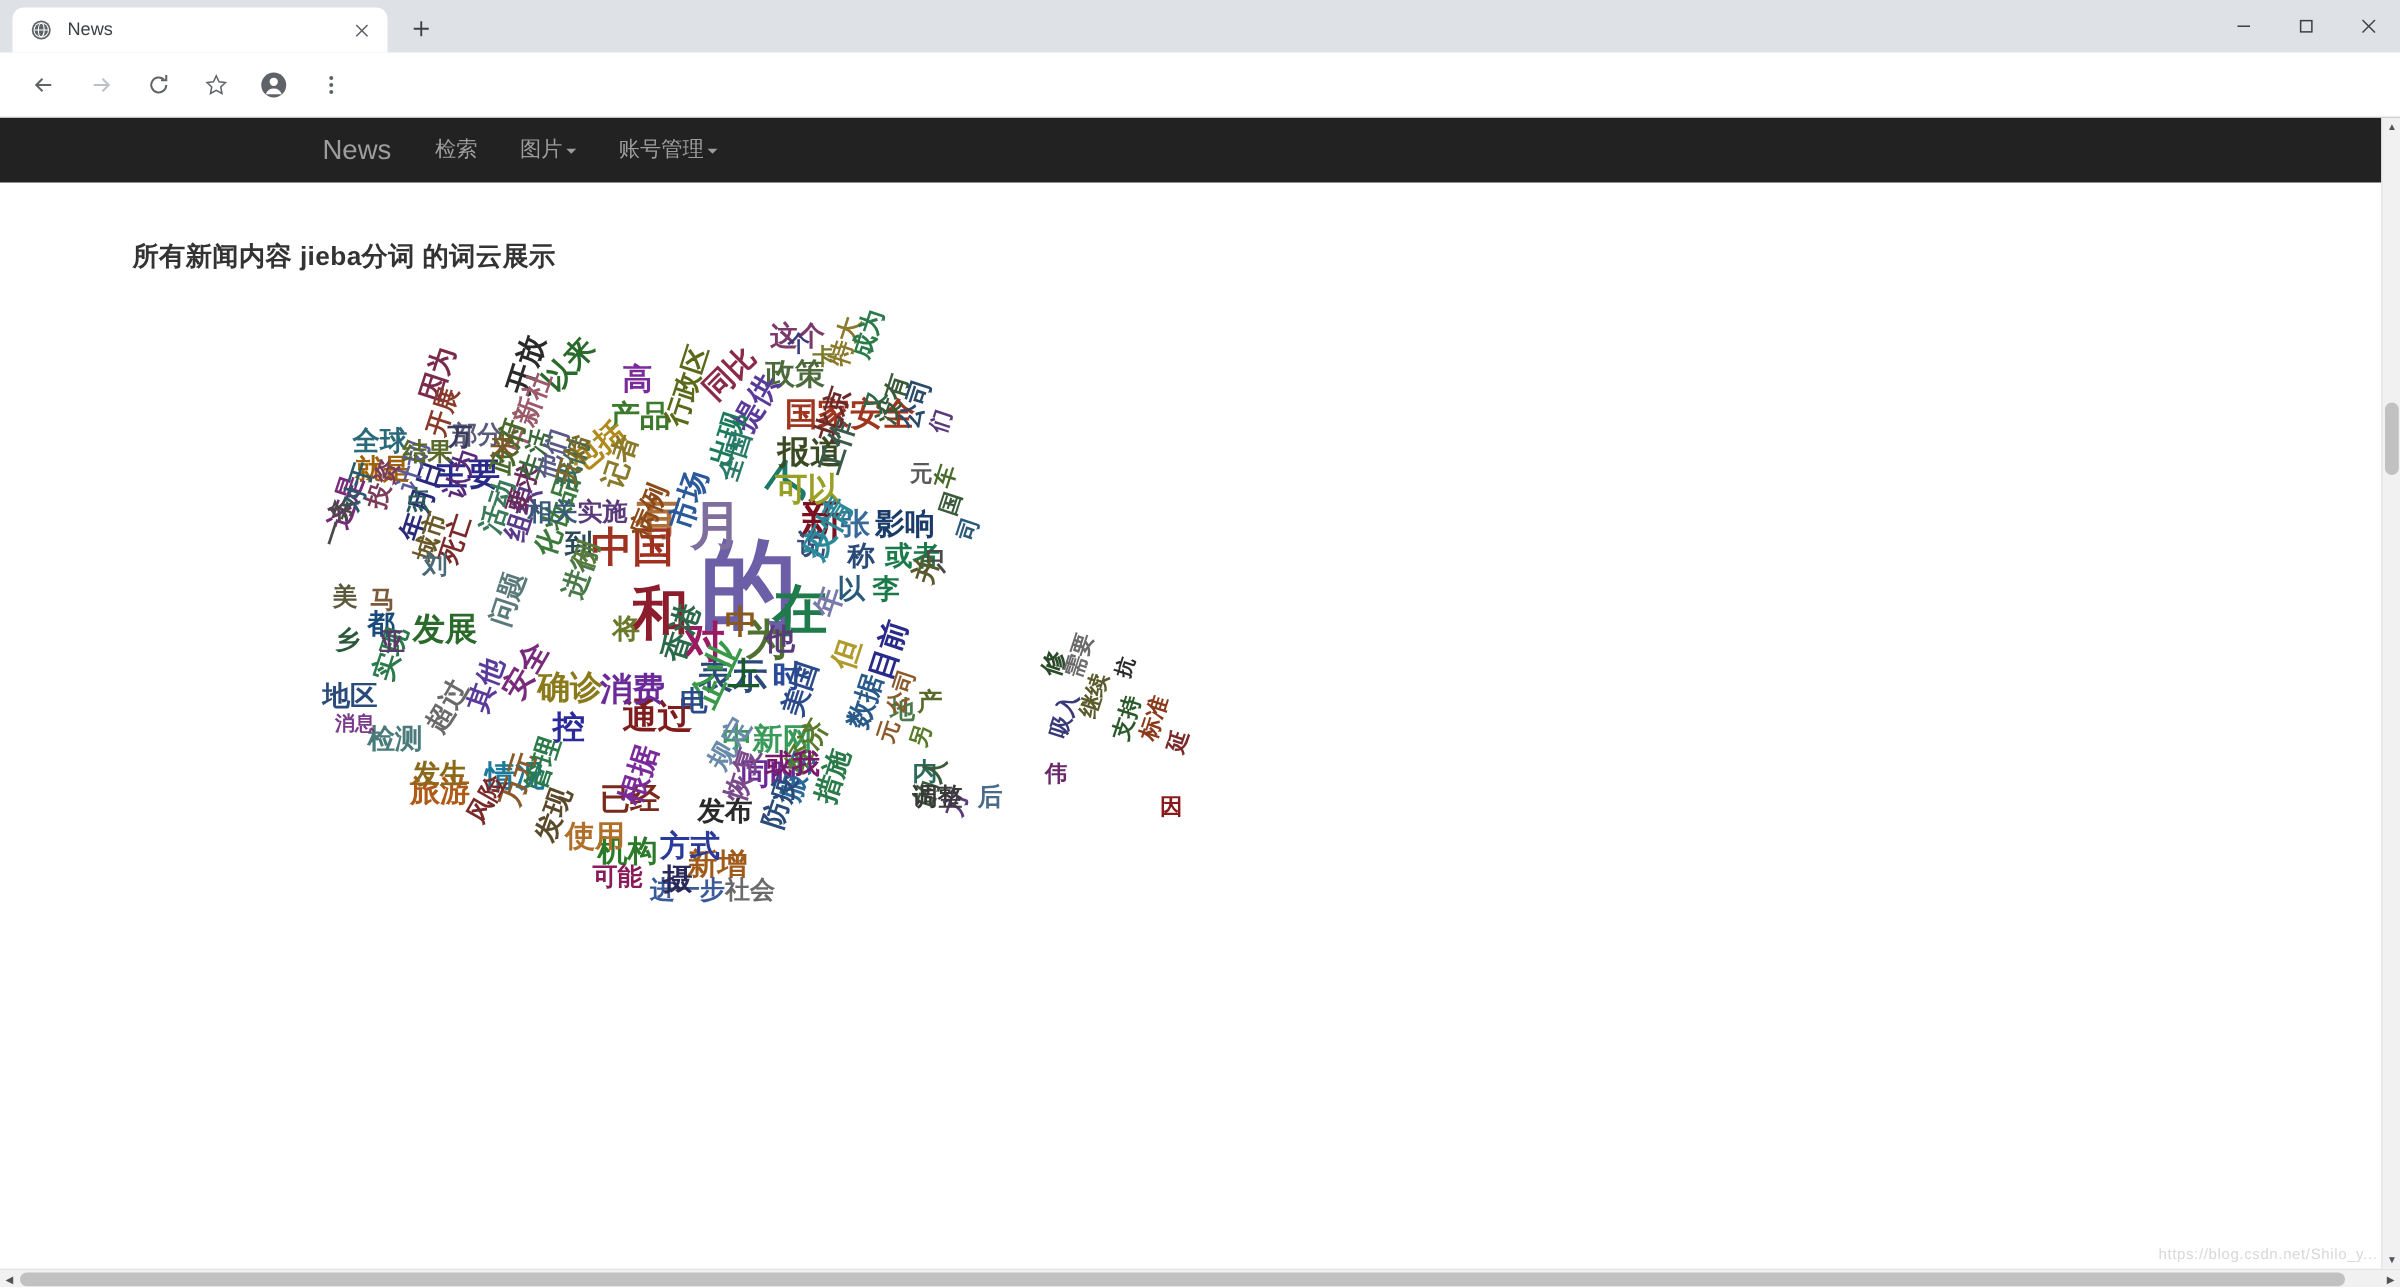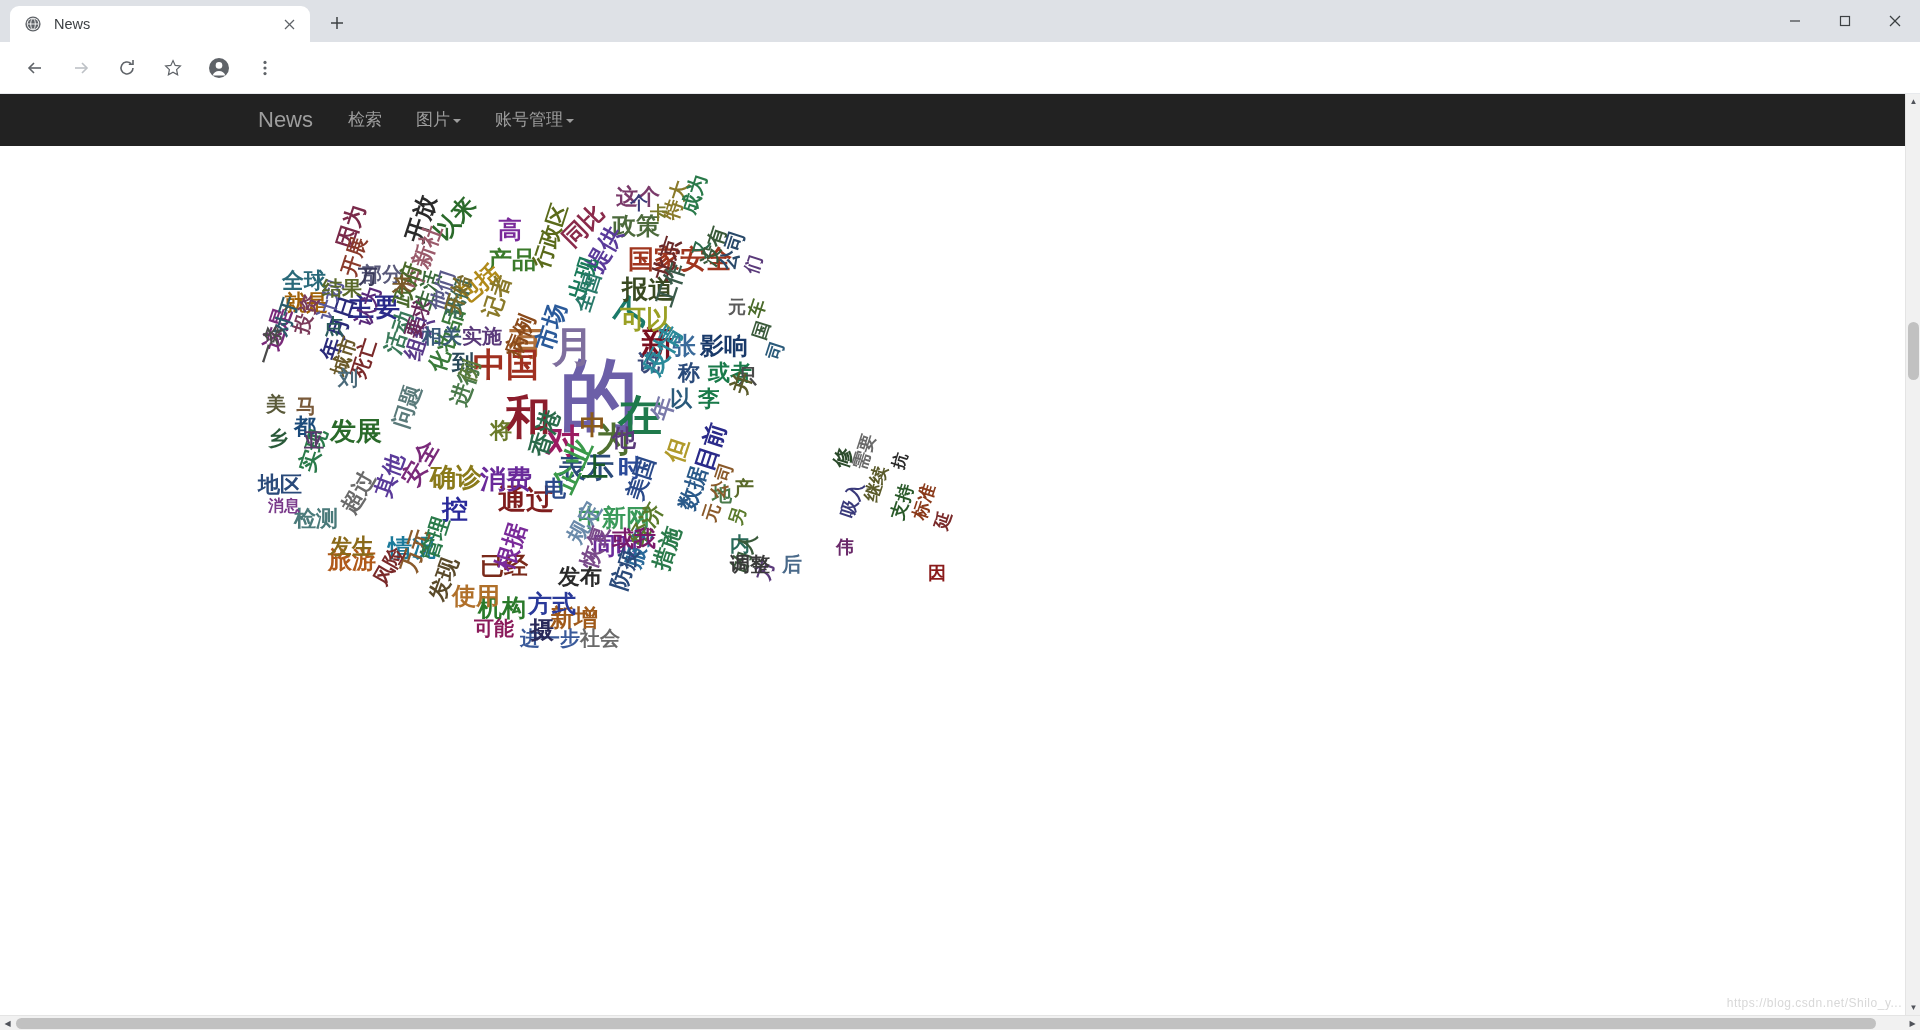--- a/index.html
+++ b/index.html
@@ -327,20 +327,21 @@
         <span>检索</span>
       </div>
       <div class="nav-item">
         <span>图片</span><span class="caret"></span>
       </div>
       <div class="nav-item">
         <span>账号管理</span><span class="caret"></span>
       </div>
     </div>
 
+    <h1 class="page-heading">所有新闻内容 jieba分词 的词云展示</h1>
 
     <div class="cloud-area">
       <div class="cloud-canvas" id="cloud">
           <span class="w" style="left: 330px; top: 190px; font-size: 78px; color: rgb(108, 95, 168);">的</span>
           <span class="w" style="left: 275px; top: 228px; font-size: 46px; color: rgb(140, 29, 44);">和</span>
           <span class="w" style="left: 388px; top: 228px; font-size: 44px; color: rgb(31, 122, 76);">在</span>
           <span class="w" style="left: 322px; top: 160px; font-size: 42px; color: rgb(127, 111, 158);">月</span>
           <span class="w" style="left: 278px; top: 158px; font-size: 36px; color: rgb(176, 112, 58);">有</span>
           <span class="w" style="left: 243px; top: 182px; font-size: 33px; color: rgb(160, 48, 32);">中国</span>
           <span class="w" style="left: 316px; top: 258px; font-size: 34px; color: rgb(155, 27, 98);">对</span>

